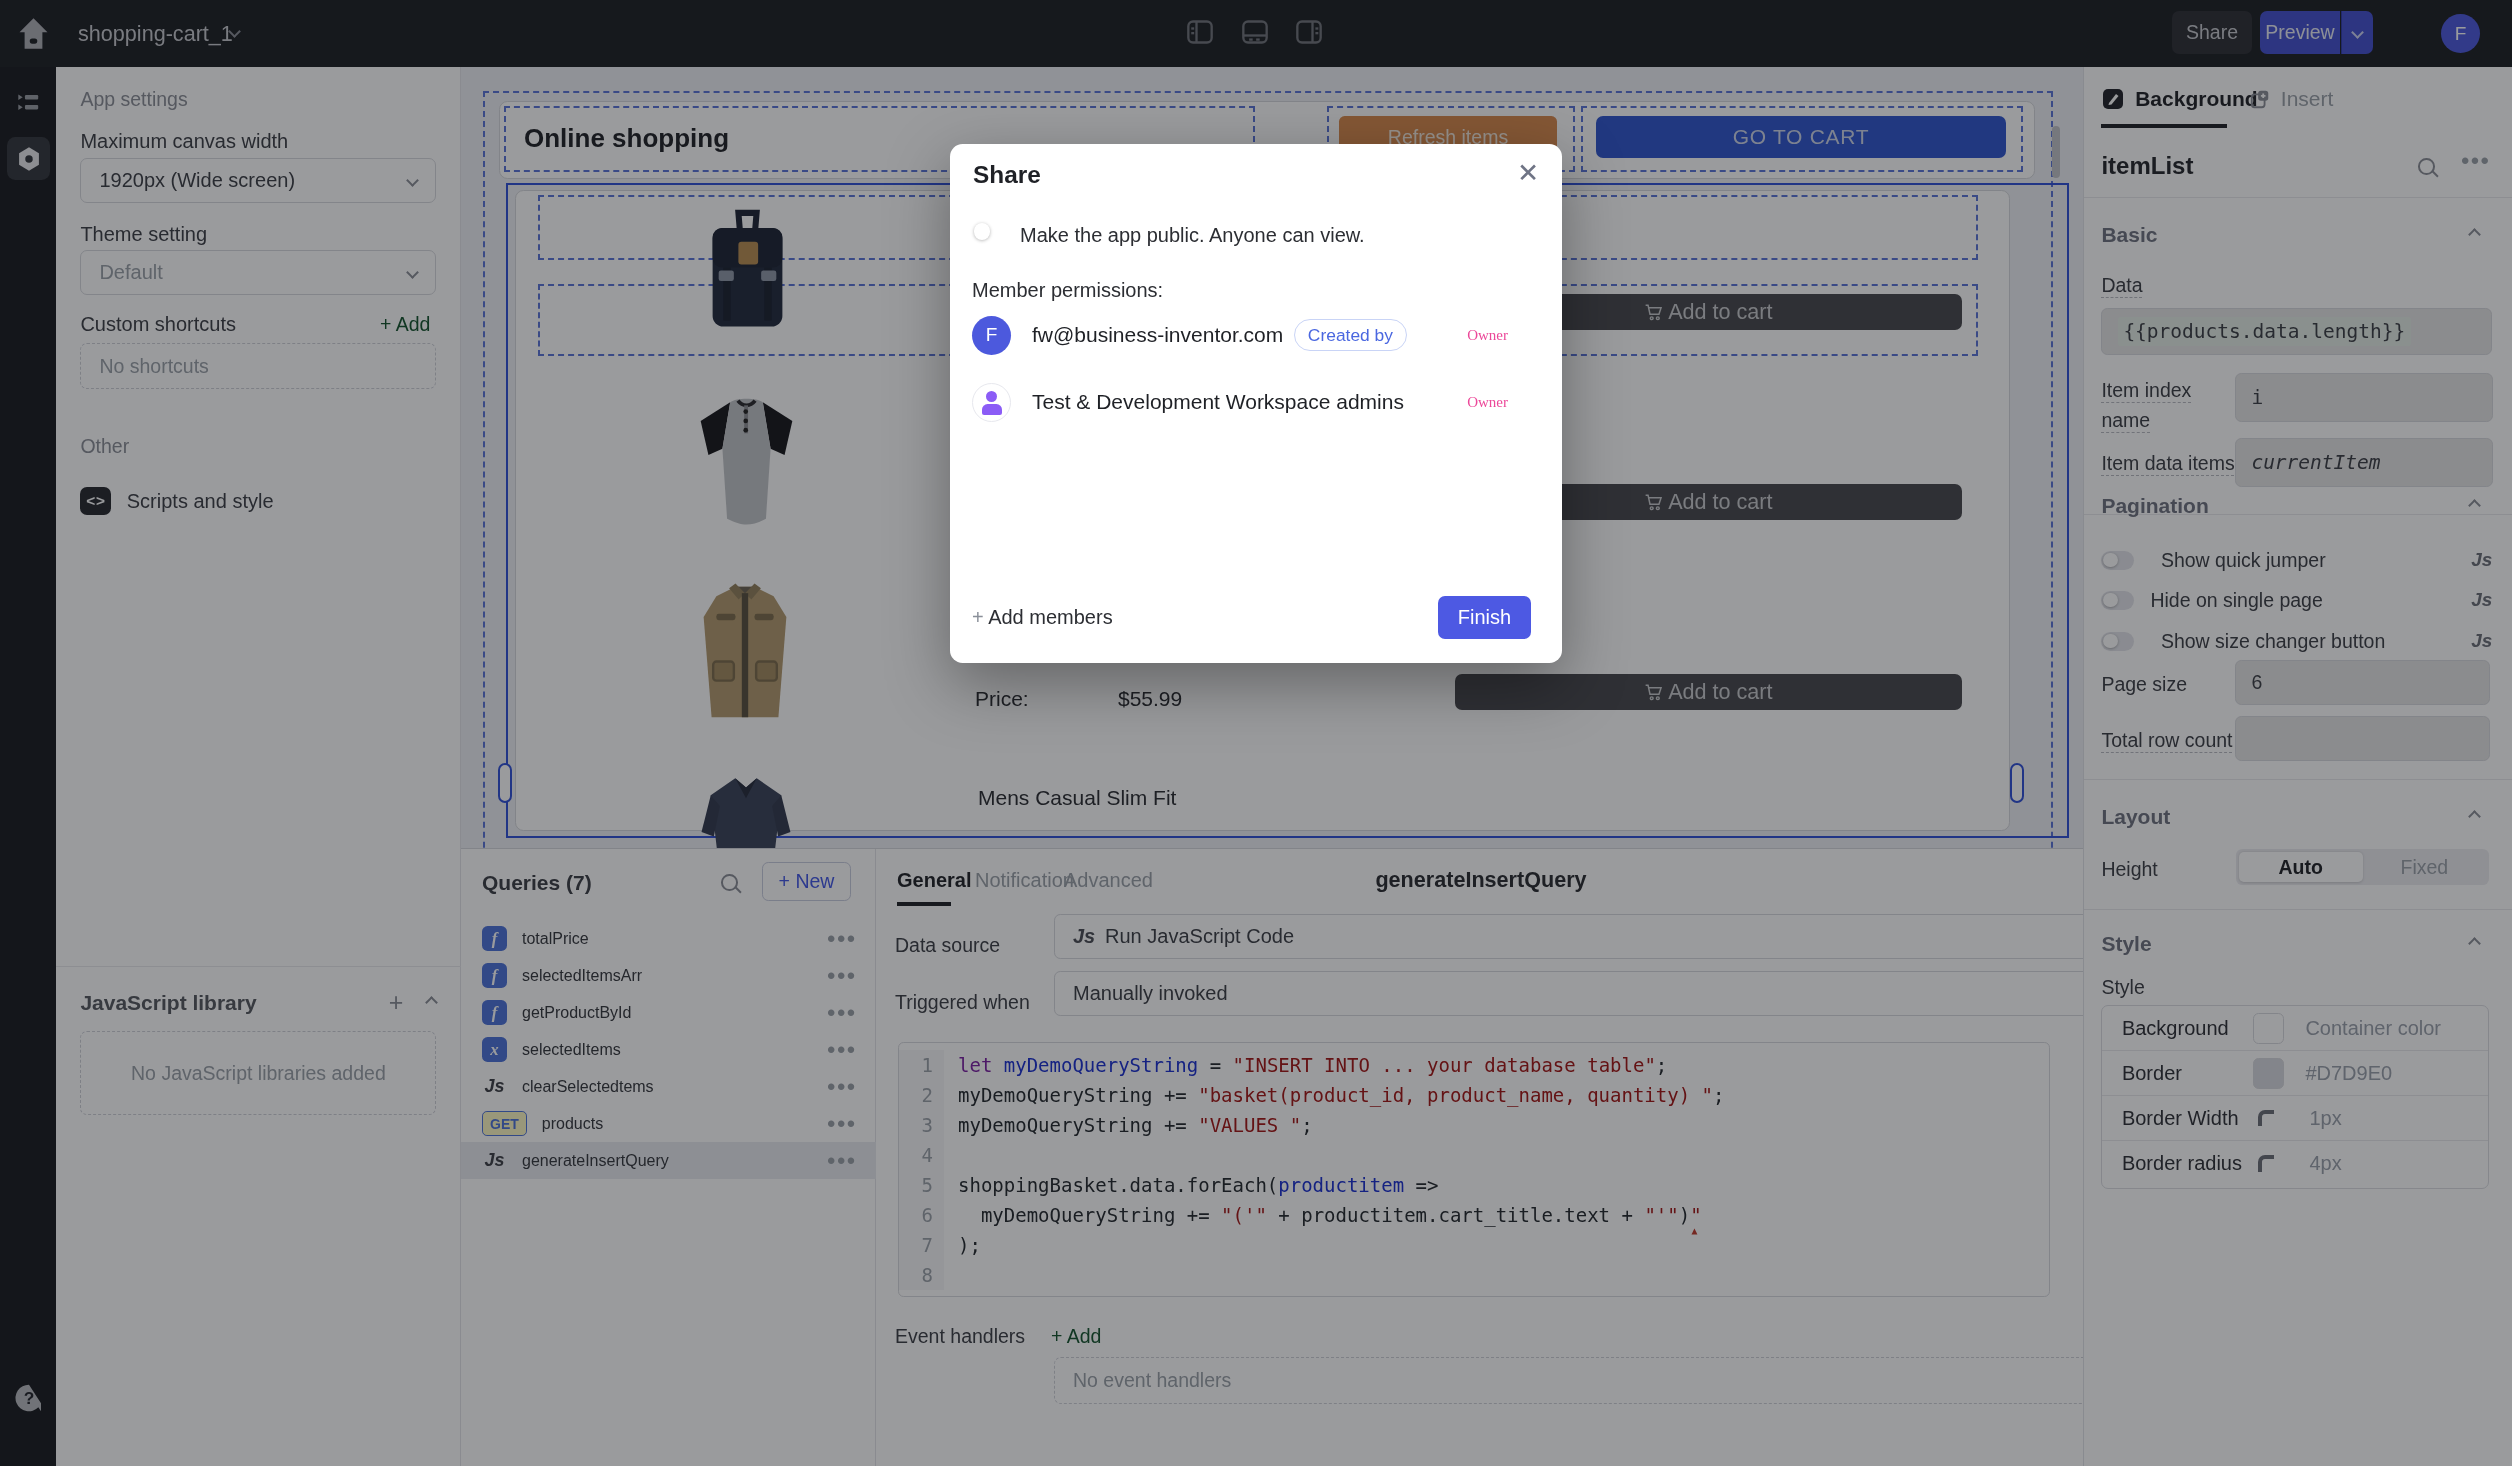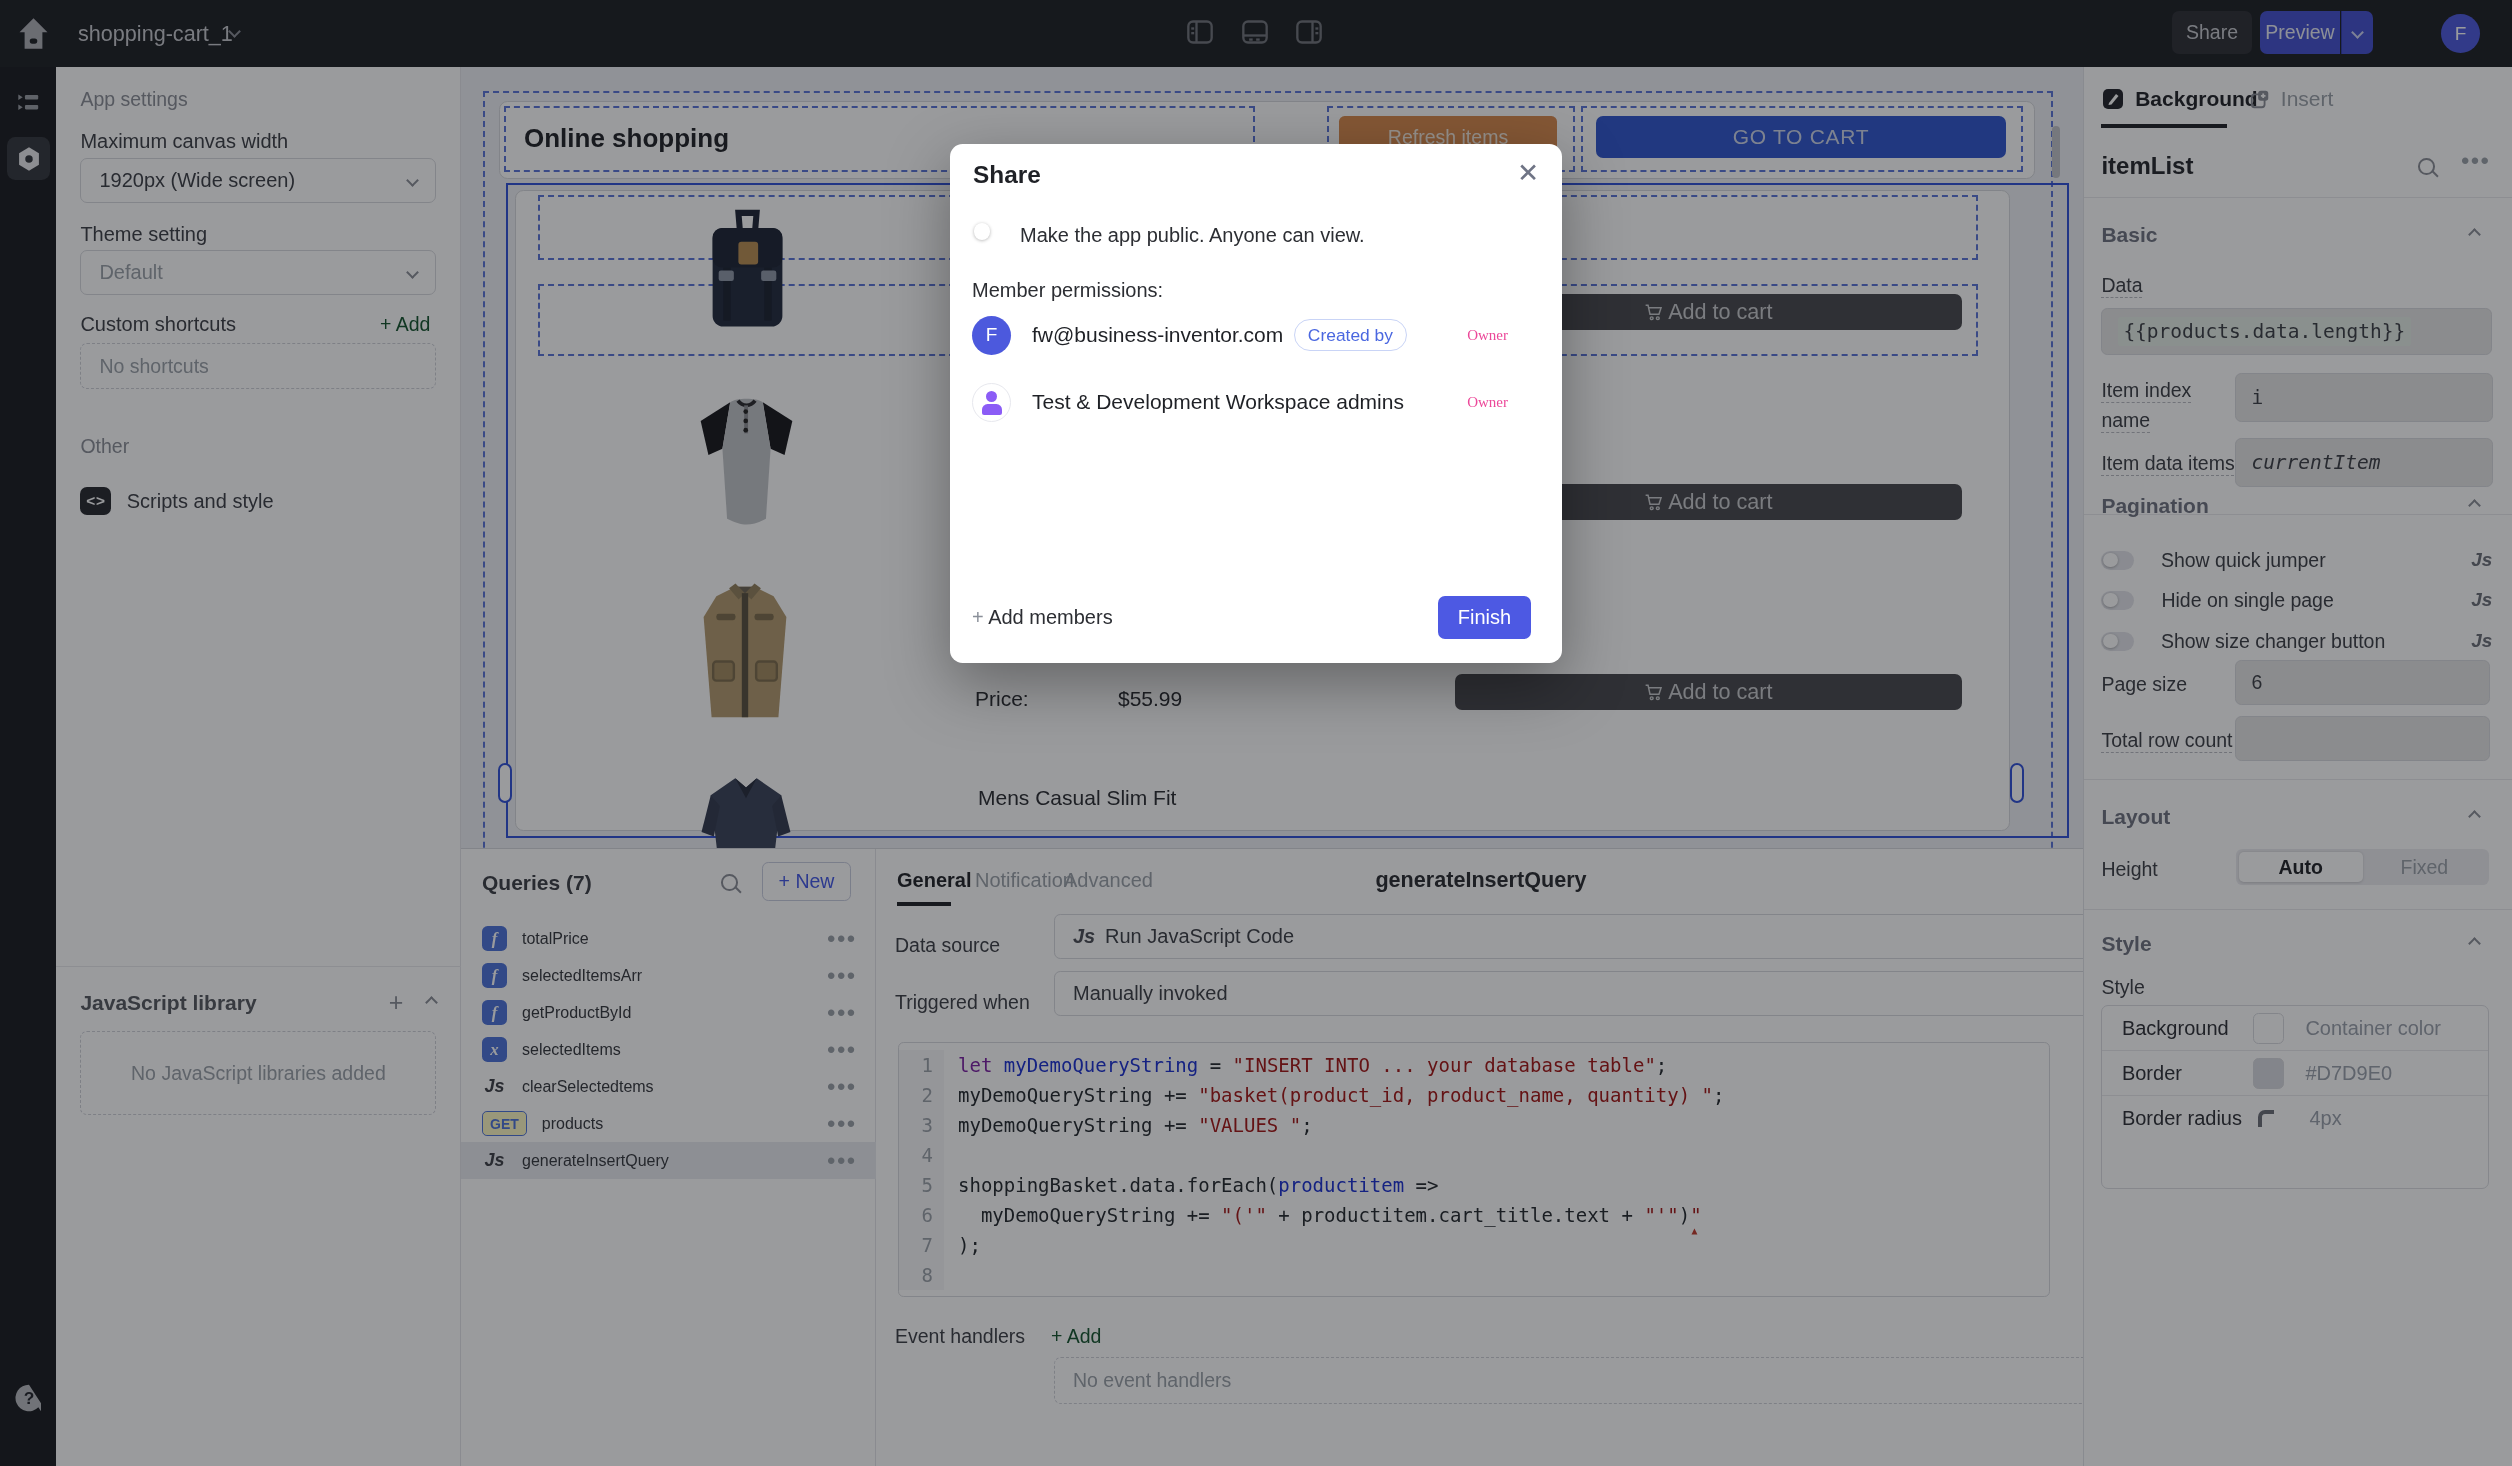--- a/index.html
+++ b/index.html
@@ -472,21 +472,21 @@
 
     <div class="abs rp-h" style="left:17.4px;top:427px;">Pagination</div>
     <span class="abs chev up" style="left:386px;top:434px;"></span>
     <div class="abs" style="left:17.4px;top:479px;width:391px;height:28px;display:flex;align-items:center;">
       <span class="tgl"></span>
       <span class="rp-label" style="margin-left:26.5px;">Show quick jumper</span>
       <span class="jsbadge" style="margin-left:auto;">Js</span>
     </div>
     <div class="abs" style="left:17.4px;top:519px;width:391px;height:28px;display:flex;align-items:center;">
       <span class="tgl"></span>
-      <span class="rp-label" style="margin-left:27px;">Hide on single page</span>
+      <span class="rp-label" style="margin-left:16px;">Hide on single page</span>
       <span class="jsbadge" style="margin-left:auto;">Js</span>
     </div>
     <div class="abs" style="left:17.4px;top:560px;width:391px;height:28px;display:flex;align-items:center;">
       <span class="tgl"></span>
       <span class="rp-label" style="margin-left:26.5px;">Show size changer button</span>
       <span class="jsbadge" style="margin-left:auto;">Js</span>
     </div>
     <div class="abs rp-label" style="left:17.4px;top:606px;">Page size</div>
     <div class="abs input" style="left:151px;top:593px;width:255px;height:45px;">
       <span>6</span>
@@ -512,20 +512,25 @@
         <span class="st-label">Background</span>
         <span class="swatch" style="background: rgb(255, 255, 255);"></span>
         <span class="st-val">Container color</span>
       </div>
       <div class="st-row">
         <span class="st-label">Border</span>
         <span class="swatch" style="background: rgb(215, 217, 224);"></span>
         <span class="st-val">#D7D9E0</span>
       </div>
       <div class="st-row">
+        <span class="st-label">Border Width</span>
+        <span class="corner"></span>
+        <span class="st-val" style="margin-left:35px;">1px</span>
+      </div>
+      <div class="st-row">
         <span class="st-label">Border radius</span>
         <span class="corner"></span>
         <span class="st-val" style="margin-left:35px;">4px</span>
       </div>
     </div>
   </div>
 
   <div class="abs overlay"></div>
 
   <div class="abs modal">

